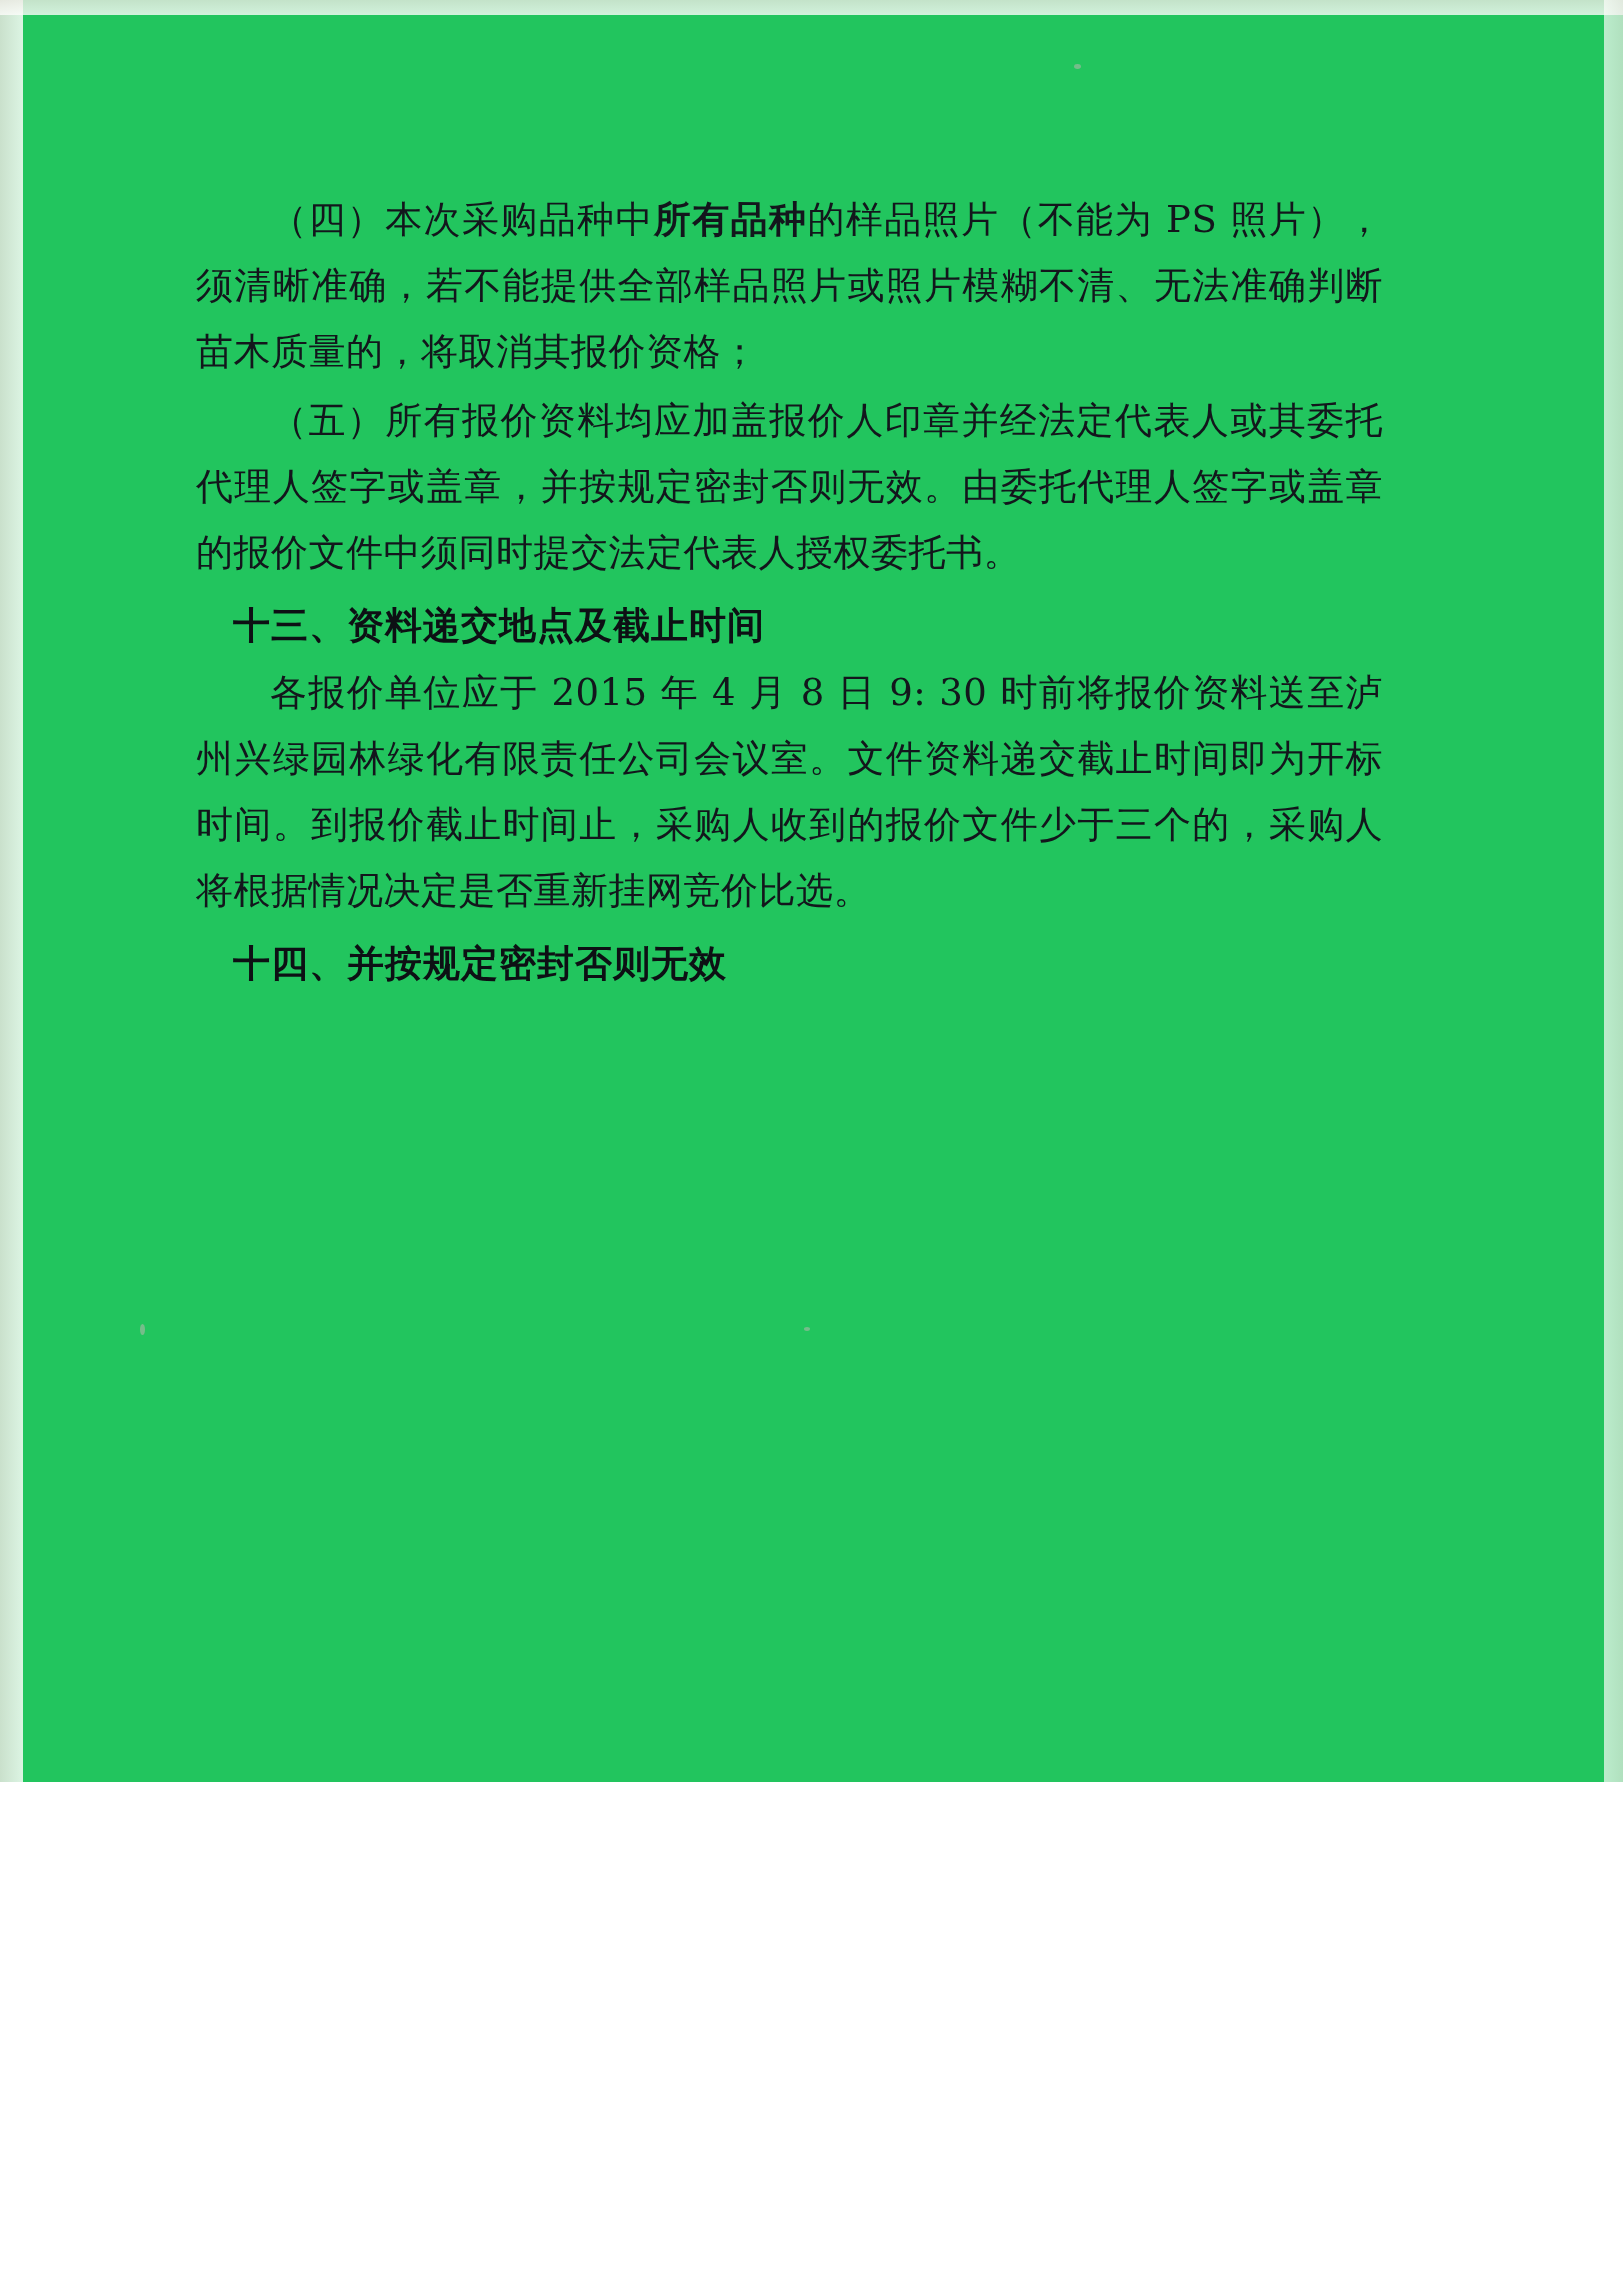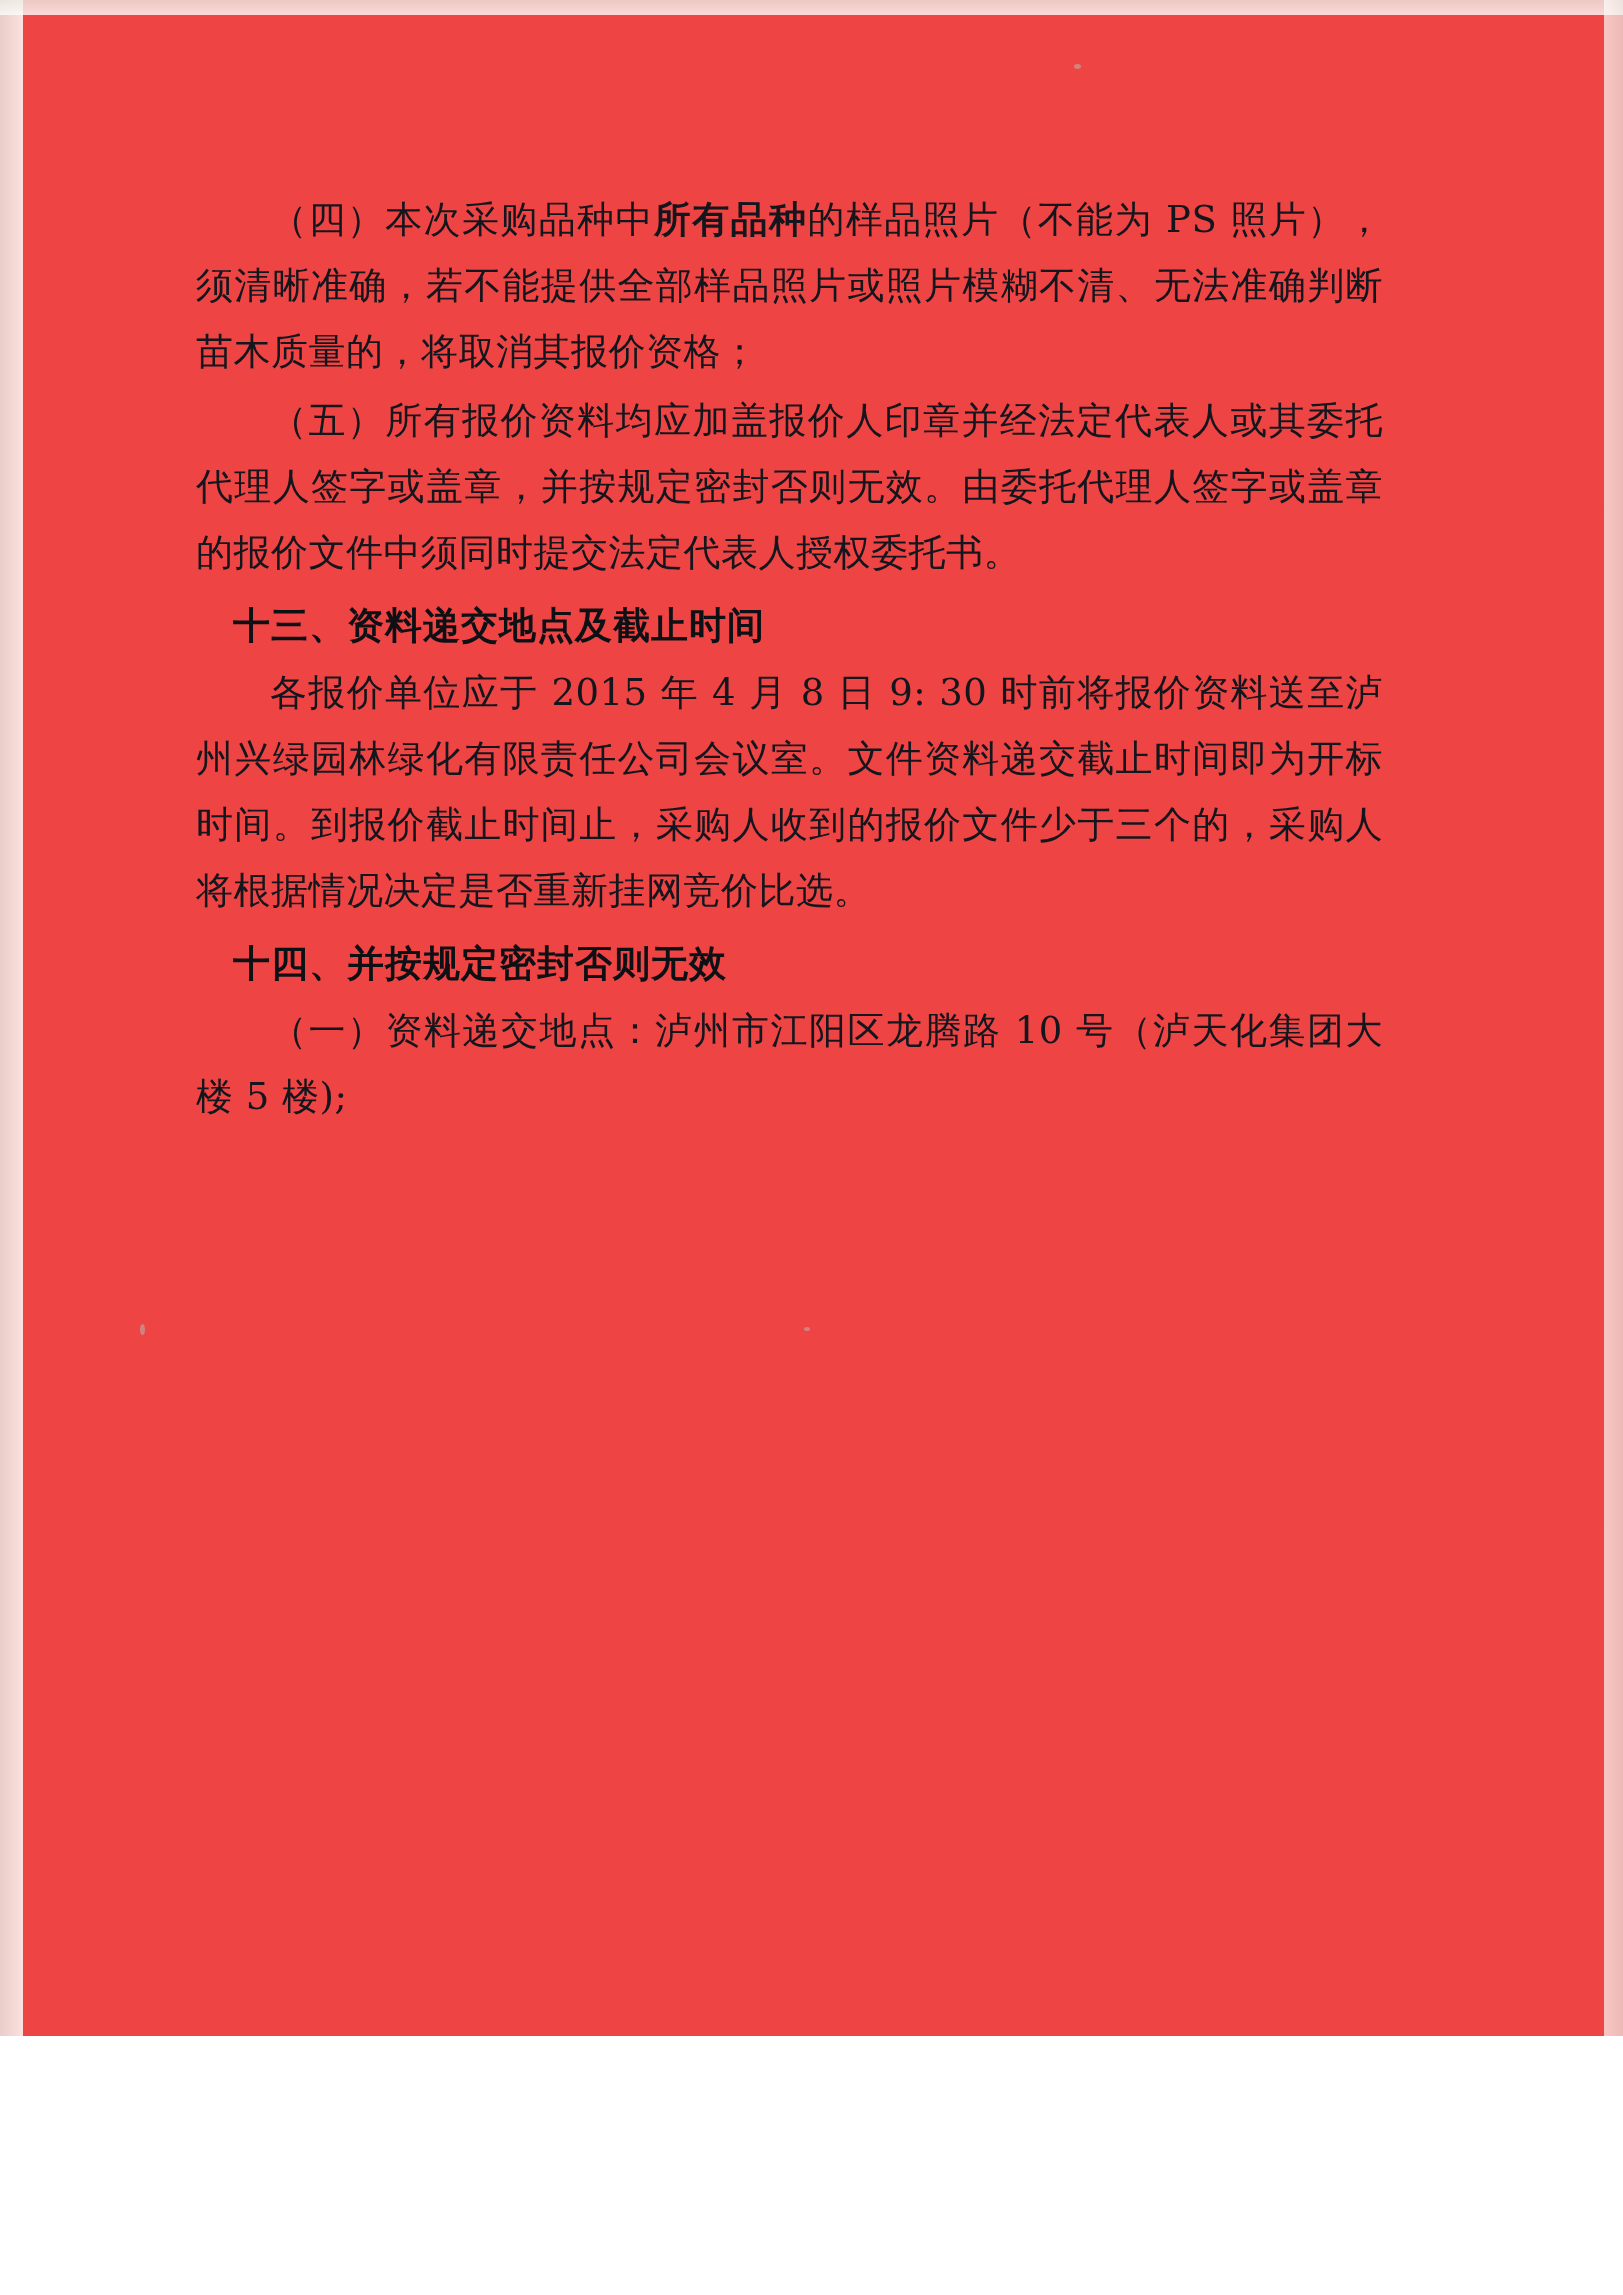--- a/index.html
+++ b/index.html
@@ -6,22 +6,22 @@
     margin: 0;
     padding: 0;
     background: #ffffff;
   }
   body {
     font-family: "DejaVu Serif", "Liberation Serif", serif;
   }
   .page {
     position: relative;
     width: 1624px;
-    height: 2036px;
-    background: #ef4444;
+    height: 1782px;
+    background: #22c55e;
     overflow: hidden;
     box-sizing: border-box;
   }
   
   .scan-edge-left {
     position: absolute;
     top: 0; left: 0;
     width: 22.6px; height: 100%;
     background: linear-gradient(to right, #e7e5df 0%, #fdfdfb 100%);
     opacity: 0.85;
@@ -110,20 +110,19 @@
     <p class="para indent"><span>（五）所有报价资料均应加盖报价人印章并经法定代表人或其委托代理人签字或盖章，并按规定密封否则无效。由委托代理人签字或盖章的报价文件中须同时提交法定代表人授权委托书。</span></p>
 
 
     <h2 class="heading">十三、资料递交地点及截止时间</h2>
 
     <p class="para indent">各报价单位应于 2015 年 4 月 8 日 9: 30 时前将报价资料送至泸州兴绿园林绿化有限责任公司会议室。文件资料递交截止时间即为开标时间。到报价截止时间止，采购人收到的报价文件少于三个的，采购人将根据情况决定是否重新挂网竞价比选。</p>
 
 
     <h2 class="heading">十四、并按规定密封否则无效</h2>
 
-    <p class="para indent">（一）资料递交地点：泸州市江阳区龙腾路 10 号（泸天化集团大楼 5 楼);</p>
 
   </div>
 
   <div class="footer">第 8 页 共 9 页</div>
 
 </div>
 
 
 </body></html>

